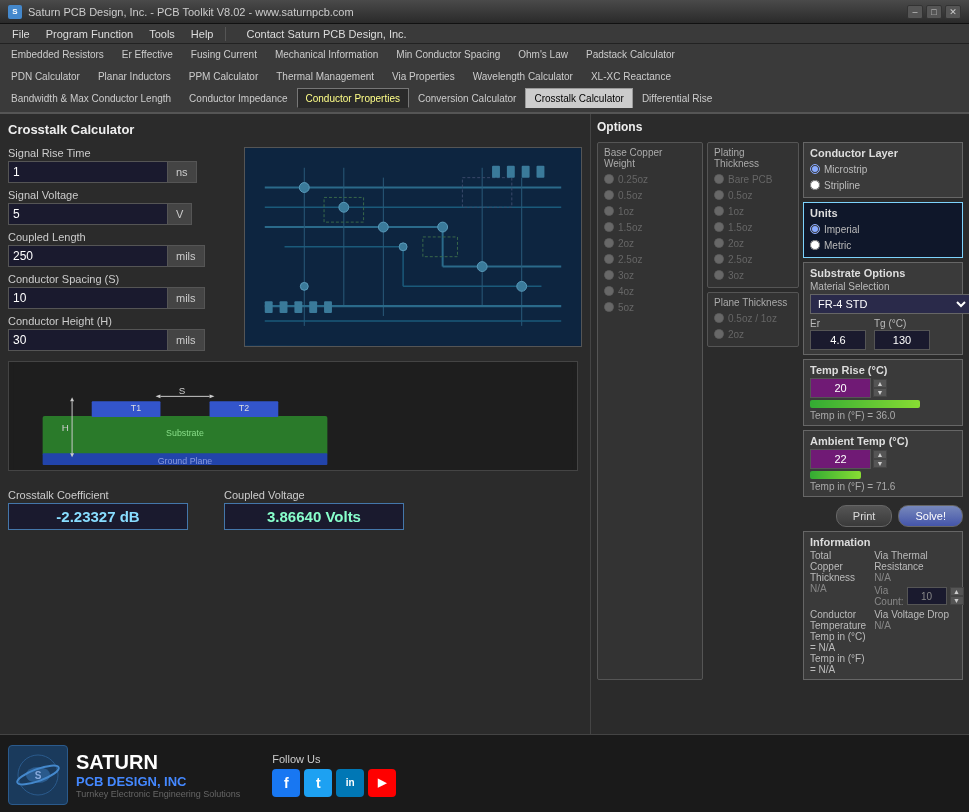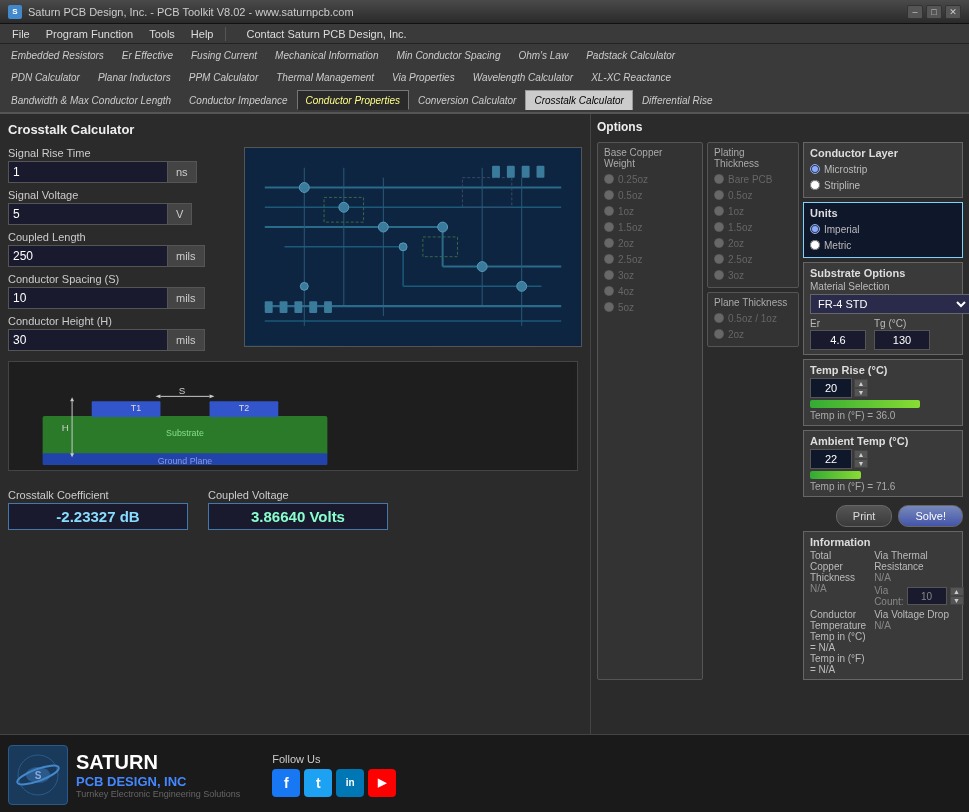--- a/index.html
+++ b/index.html
@@ -72,23 +72,22 @@
 
     
     #toolbar {
       background: #3a3a3a;
       border-bottom: 2px solid #555;
     }
     .tab-row {
       display: flex;
       flex-wrap: nowrap;
       height: 22px;
-      align-items: center;
+      align-items: flex-start;
       padding: 0 2px;
-      font-style: italic;
     }
     .tab-btn {
       padding: 2px 8px;
       font-size: 10px;
       color: #ccc;
       background: #3a3a3a;
       border: 1px solid transparent;
       border-bottom: none;
       cursor: pointer;
       height: 20px;
@@ -321,24 +320,24 @@
       font-weight: bold;
       color: #ddd;
       margin-bottom: 2px;
     }
     .temp-input-row {
       display: flex;
       align-items: center;
       gap: 2px;
     }
     .temp-input {
-      background: #0f172a;
+      background: #701a75;
       color: #fff;
       border: 1px solid #555;
-      width: 42px;
+      width: 61px;
       height: 20px;
       font-size: 11px;
       padding: 1px 3px;
       text-align: center;
     }
     .spinner-btn {
       display: flex;
       flex-direction: column;
     }
     .spin-up, .spin-down {
@@ -676,21 +675,21 @@
         <polygon points="58,93 62,93 60,97" fill="#cccccc"></polygon>
         <text x="53" y="70" fill="#cccccc" font-size="10" text-anchor="middle">H</text>
 
         <text x="125" y="50" fill="#dddddd" font-size="9" text-anchor="middle">T1</text>
         <text x="235" y="50" fill="#dddddd" font-size="9" text-anchor="middle">T2</text>
         <text x="175" y="75" fill="#88dd88" font-size="9" text-anchor="middle">Substrate</text>
         <text x="175" y="104" fill="#8899dd" font-size="9" text-anchor="middle">Ground Plane</text>
       </svg>
     </div>
 
-    <div style="display:flex; gap:20px; margin-top: 6px; align-items:center;">
+    <div style="display:flex; gap:36px; margin-top: 6px; align-items:center;">
       <div class="result-group">
         <div class="result-label">Crosstalk Coefficient</div>
         <div class="result-value" style="width:180px; font-size:15px;">-2.23327 dB</div>
       </div>
       <div class="result-group">
         <div class="result-label">Coupled Voltage</div>
         <div class="result-value" style="width:180px; font-size:15px; color:#88ffcc;">3.86640 Volts</div>
       </div>
     </div>
 

